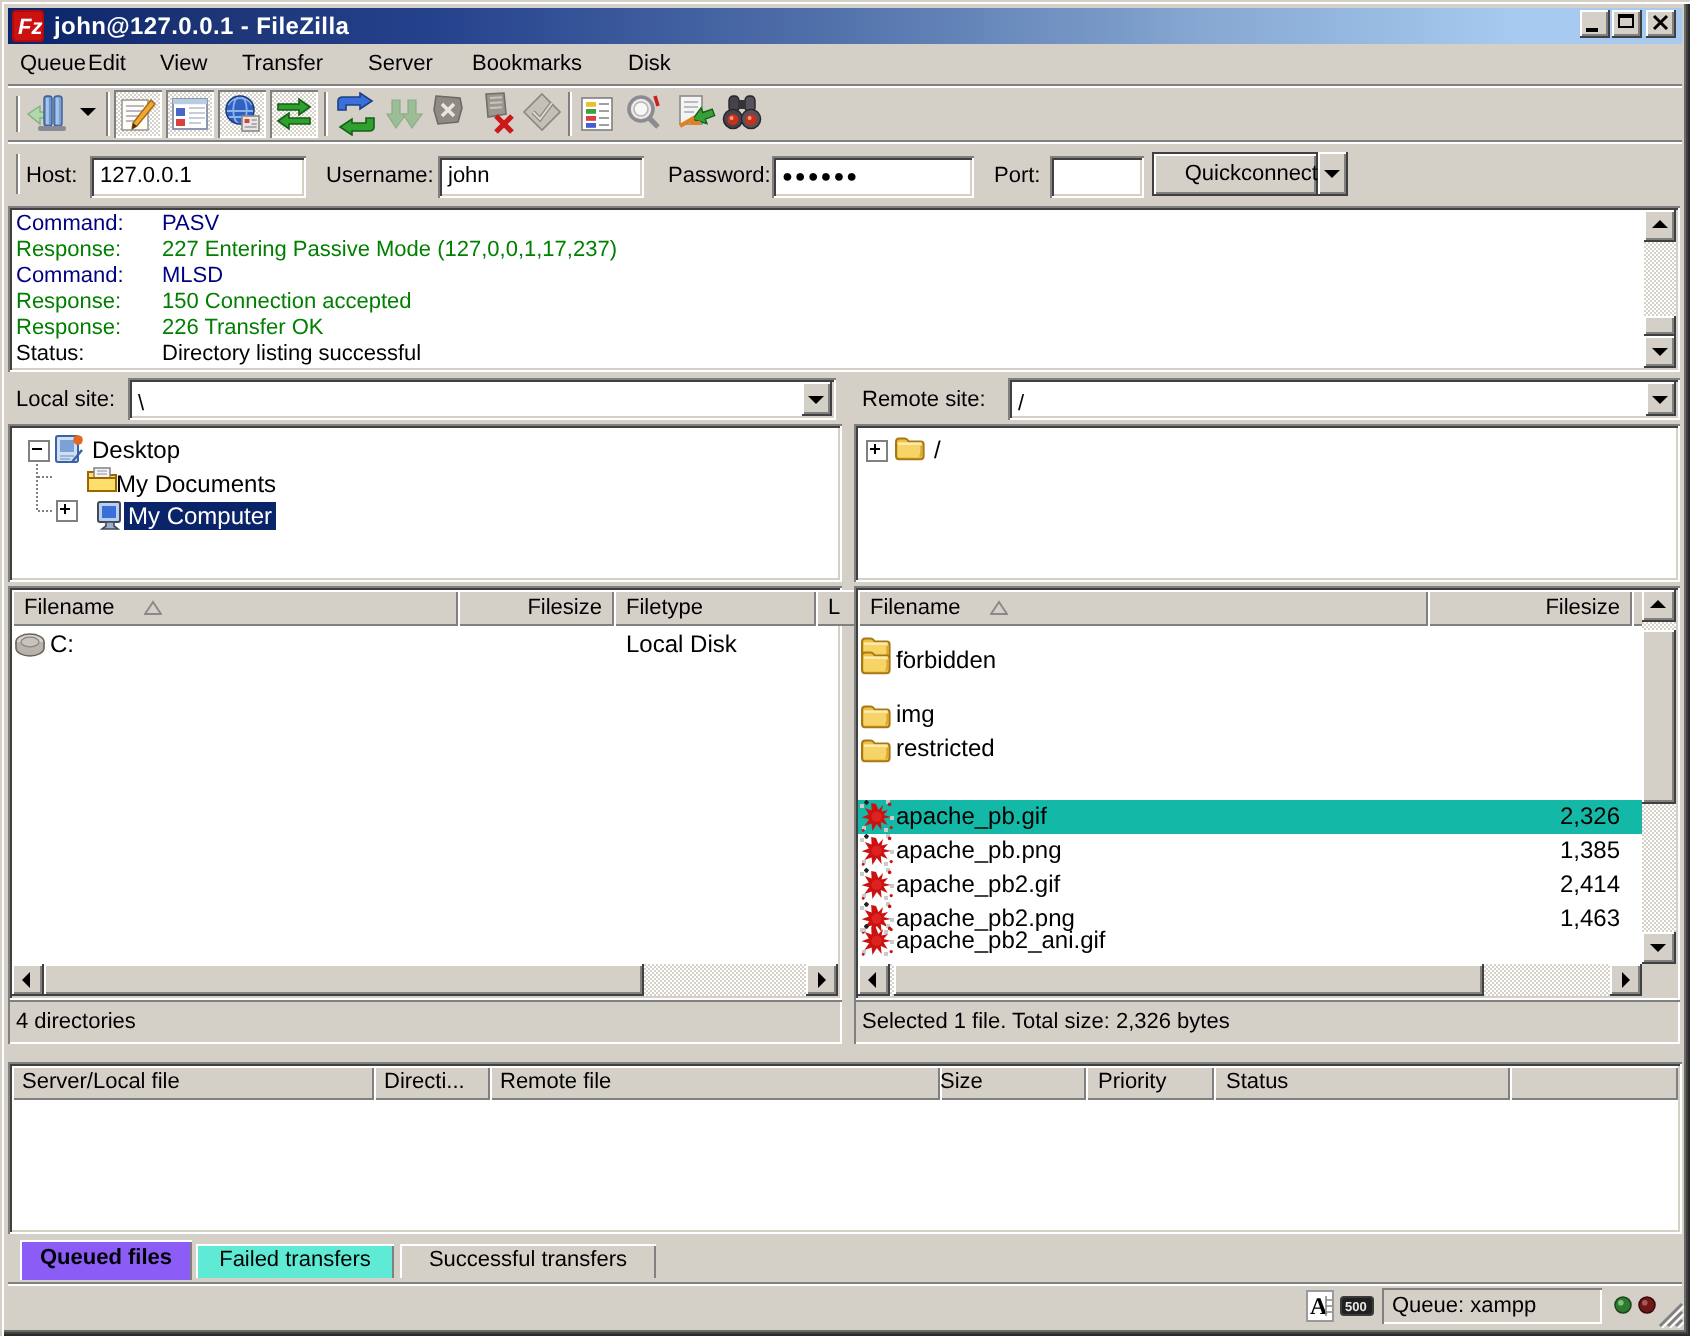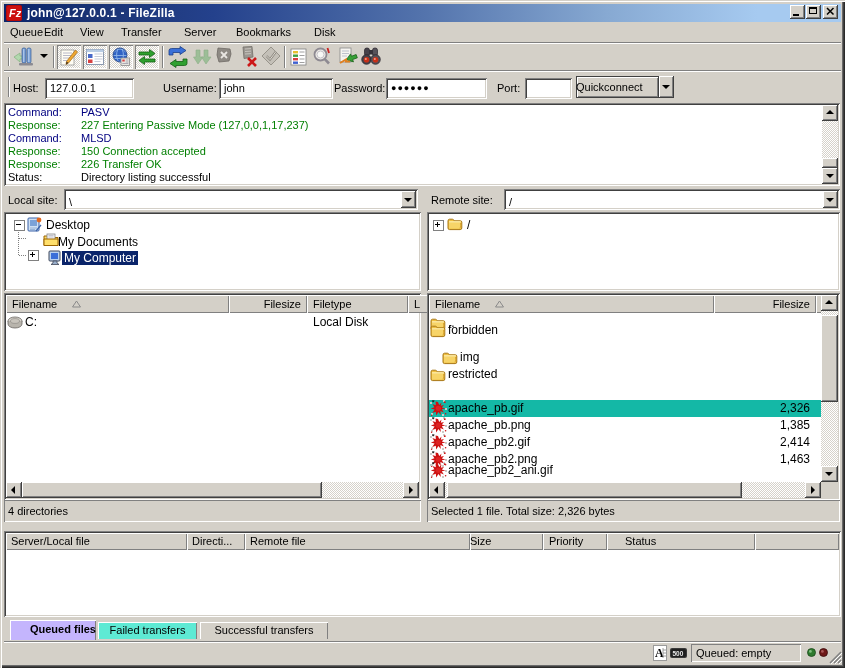--- a/index.html
+++ b/index.html
@@ -165,28 +165,28 @@
       <circle cx="15.5" cy="13.8" r="2.8" fill="#c83018"></circle>
       <circle cx="5.8" cy="13" r="1" fill="#f0a088"></circle>
       <circle cx="14.8" cy="13" r="1" fill="#f0a088"></circle>
     </svg>
 
 <div class="abs" style="left:4px;top:70px;width:837px;height:1px;background:#808080"></div>
 <div class="abs" style="left:4px;top:71px;width:837px;height:1px;background:#fff"></div>
 
 <div class="abs" style="left:8px;top:77px;width:2px;height:20px;box-shadow:inset 1px 0 0 #808080, inset -1px 0 0 #fff"></div>
 <div class="abs" style="left:13px;top:82px">Host:</div>
-<div class="abs edit" style="left:45px;top:78px;width:89px;height:21px;line-height:21px;padding-left:5px;box-sizing:border-box">127.0.0.1</div>
+<div class="abs edit" style="left:45px;top:78px;width:108px;height:21px;line-height:21px;padding-left:5px;box-sizing:border-box">127.0.0.1</div>
 <div class="abs" style="left:163px;top:82px">Username:</div>
-<div class="abs edit" style="left:219px;top:78px;width:114px;height:21px;line-height:21px;padding-left:5px;box-sizing:border-box">john</div>
+<div class="abs edit" style="left:219px;top:78px;width:103px;height:21px;line-height:21px;padding-left:5px;box-sizing:border-box">john</div>
 <div class="abs" style="left:334px;top:82px">Password:</div>
 <div class="abs edit" style="left:386px;top:78px;width:101px;height:21px;line-height:21px;padding-left:5px;box-sizing:border-box;font-size:9px;letter-spacing:1px">●●●●●●</div>
 <div class="abs" style="left:497px;top:82px">Port:</div>
 <div class="abs edit" style="left:525px;top:78px;width:47px;height:21px"></div>
-<div class="abs" style="left:576px;top:76px;width:83px;height:22px;background:#d4d0c8;box-shadow:inset 1px 1px 0 #404040, inset -1px -1px 0 #404040, inset 2px 2px 0 #fff, inset -2px -2px 0 #808080;text-align:left;line-height:22px">Quickconnect</div>
+<div class="abs" style="left:576px;top:76px;width:83px;height:22px;background:#d4d0c8;box-shadow:inset 1px 1px 0 #404040, inset -1px -1px 0 #404040, inset 2px 2px 0 #fff, inset -2px -2px 0 #808080;text-align:right;line-height:22px">Quickconnect</div>
 <div class="abs raised" style="left:659px;top:76px;width:15px;height:22px">
       <div class="tri-d abs" style="left:3px;top:9px"></div>
     </div>
 
 <div class="abs edit" style="left:4px;top:103px;width:836px;height:83px"></div>
 <div class="abs" style="left:6px;top:105px;width:815px;height:79px;background:#fff;overflow:hidden">
 <div style="position:relative;font-size:11px;line-height:13px">
 <div style="position:absolute;left:2px;top:1px;color:#000080">Command:</div>
         <div style="position:absolute;left:75px;top:1px;color:#000080">PASV</div>
 <div style="position:absolute;left:2px;top:14px;color:#007f00">Response:</div>
@@ -317,21 +317,21 @@
       </div>
   <div class="row" style="left:0;top:9px;width:336px">
         <span class="abs" style="left:1px;top:1px"><svg width="16" height="15" viewBox="0 0 16 15">
             <path d="M1 5 Q1 3.2 2.5 3.2 L5.3 3.2 Q6.2 3.2 6.8 4 L7.4 4.8 L13.4 4.8 Q14.8 4.8 14.8 6.2 L14.8 12 Q14.8 13.6 13.2 13.6 L2.6 13.6 Q1 13.6 1 12 Z" fill="#f0c040" stroke="#a87818" stroke-width="1"></path>
             <path d="M2 5.8 L13.8 5.8 L13.8 12.6 L2 12.6 Z" fill="#f7d468"></path>
             <path d="M2 5.8 L13.8 5.8" stroke="#fdeeb0" stroke-width="1.2"></path>
             <path d="M13.5 7 Q14.2 10 13 12.5" stroke="#dca830" stroke-width="1" fill="none"></path>
           </svg></span>
         <span style="position:absolute;left:19px">forbidden</span>
       </div>
-  <div class="row" style="left:12px;top:36px;width:392px">
+  <div class="row" style="left:0;top:36px;width:392px">
         <span class="abs" style="left:1px;top:1px"><svg width="16" height="15" viewBox="0 0 16 15">
             <path d="M1 5 Q1 3.2 2.5 3.2 L5.3 3.2 Q6.2 3.2 6.8 4 L7.4 4.8 L13.4 4.8 Q14.8 4.8 14.8 6.2 L14.8 12 Q14.8 13.6 13.2 13.6 L2.6 13.6 Q1 13.6 1 12 Z" fill="#f0c040" stroke="#a87818" stroke-width="1"></path>
             <path d="M2 5.8 L13.8 5.8 L13.8 12.6 L2 12.6 Z" fill="#f7d468"></path>
             <path d="M2 5.8 L13.8 5.8" stroke="#fdeeb0" stroke-width="1.2"></path>
             <path d="M13.5 7 Q14.2 10 13 12.5" stroke="#dca830" stroke-width="1" fill="none"></path>
           </svg></span>
         <span style="position:absolute;left:19px">img</span>
       </div>
   <div class="row" style="left:0;top:53px;width:392px">
         <span class="abs" style="left:1px;top:1px"><svg width="16" height="15" viewBox="0 0 16 15">
@@ -466,42 +466,42 @@
       <span style="position:absolute;left:4px;top:5px">Selected 1 file. Total size: 2,326 bytes</span>
     </div>
 
 <div class="abs edit" style="left:4px;top:531px;width:837px;height:86px"></div>
 <div class="abs" style="left:6px;top:533px;width:833px;height:17px;background:#d946ef">
   <div class="hcell" style="left:0px;width:181px;height:17px;line-height:17px"><span style="margin-left:5px">Server/Local file</span></div>
   <div class="hcell" style="left:181px;width:58px;height:17px;line-height:17px"><span style="margin-left:5px">Directi...</span></div>
   <div class="hcell" style="left:239px;width:225px;height:17px;line-height:17px"><span style="margin-left:5px">Remote file</span></div>
   <div class="hcell" style="left:464px;width:73px;height:17px;line-height:17px;text-align:left"><span style="margin-right:6px">Size</span></div>
   <div class="hcell" style="left:537px;width:64px;height:17px;line-height:17px"><span style="margin-left:6px">Priority</span></div>
-  <div class="hcell" style="left:601px;width:148px;height:17px;line-height:17px"><span style="margin-left:18px">Status</span></div>
+  <div class="hcell" style="left:601px;width:148px;height:17px;line-height:17px"><span style="margin-left:6px">Status</span></div>
   <div class="hcell" style="left:749px;width:84px;height:17px;line-height:17px"></div>
 </div>
 <div class="abs" style="left:6px;top:550px;width:833px;height:65px;background:#fff"></div>
 
-<div class="abs" style="left:10px;top:620px;width:86px;height:20px;background:#c4b5fd;box-shadow:inset 1px 1px 0 #fff, inset -1px 0 0 #808080;font-weight:bold;text-align:right;line-height:19px">Queued files</div>
+<div class="abs" style="left:10px;top:620px;width:86px;height:20px;background:#8b5cf6;box-shadow:inset 1px 1px 0 #fff, inset -1px 0 0 #808080;font-weight:bold;text-align:center;line-height:19px">Queued files</div>
 <div class="abs" style="left:98px;top:622px;width:99px;height:17px;background:#5eead4;box-shadow:inset 1px 1px 0 #fff, inset -1px 0 0 #808080;text-align:center;line-height:17px">Failed transfers</div>
 <div class="abs" style="left:200px;top:622px;width:128px;height:17px;background:#d4d0c8;box-shadow:inset 1px 1px 0 #fff, inset -1px 0 0 #808080;text-align:center;line-height:17px">Successful transfers</div>
 
 <div class="abs" style="left:4px;top:641px;width:837px;height:1px;background:#808080"></div>
 <div class="abs" style="left:4px;top:642px;width:837px;height:1px;background:#fff"></div>
 <svg class="abs" style="left:653px;top:645px" width="14" height="16">
       <rect x="0.5" y="0.5" width="13" height="15" fill="#fff" stroke="#9a9a9a"></rect>
       <text x="2" y="12" font-size="12" font-weight="bold" font-family="Liberation Serif" fill="#000">A</text>
       <path d="M10 3 v10 M10 5 h3 M10 8 h3 M10 11 h3" stroke="#888" stroke-width="0.8"></path>
     </svg>
 <svg class="abs" style="left:670px;top:648px" width="17" height="10">
       <rect x="0" y="0" width="17" height="10" rx="2" fill="#3a3a3a"></rect>
       <rect x="1" y="1" width="15" height="8" rx="1.5" fill="#202020"></rect>
       <text x="2.5" y="7.5" font-size="6.5" font-weight="bold" fill="#e8e8e8" font-family="Liberation Sans">500</text>
     </svg>
-<div class="abs" style="left:691px;top:644px;width:110px;height:18px;box-shadow:inset 1px 1px 0 #808080, inset -1px -1px 0 #fff;line-height:18px"><span style="margin-left:5px">Queued: empty</span></div>
+<div class="abs" style="left:691px;top:644px;width:110px;height:18px;box-shadow:inset 1px 1px 0 #808080, inset -1px -1px 0 #fff;line-height:18px"><span style="margin-left:5px">Queue: xampp</span></div>
 <svg class="abs" style="left:807px;top:648px" width="9" height="9">
       <circle cx="4.5" cy="4.5" r="4" fill="#2e7a2e"></circle>
       <circle cx="3.4" cy="3.4" r="1.4" fill="#7fc07f"></circle>
       <circle cx="4.5" cy="4.5" r="4" fill="none" stroke="#1a481a" stroke-width="0.8"></circle>
     </svg>
 <svg class="abs" style="left:819px;top:648px" width="9" height="9">
       <circle cx="4.5" cy="4.5" r="4" fill="#6e1818"></circle>
       <circle cx="3.4" cy="3.4" r="1.4" fill="#a85858"></circle>
       <circle cx="4.5" cy="4.5" r="4" fill="none" stroke="#3a0a0a" stroke-width="0.8"></circle>
     </svg>

